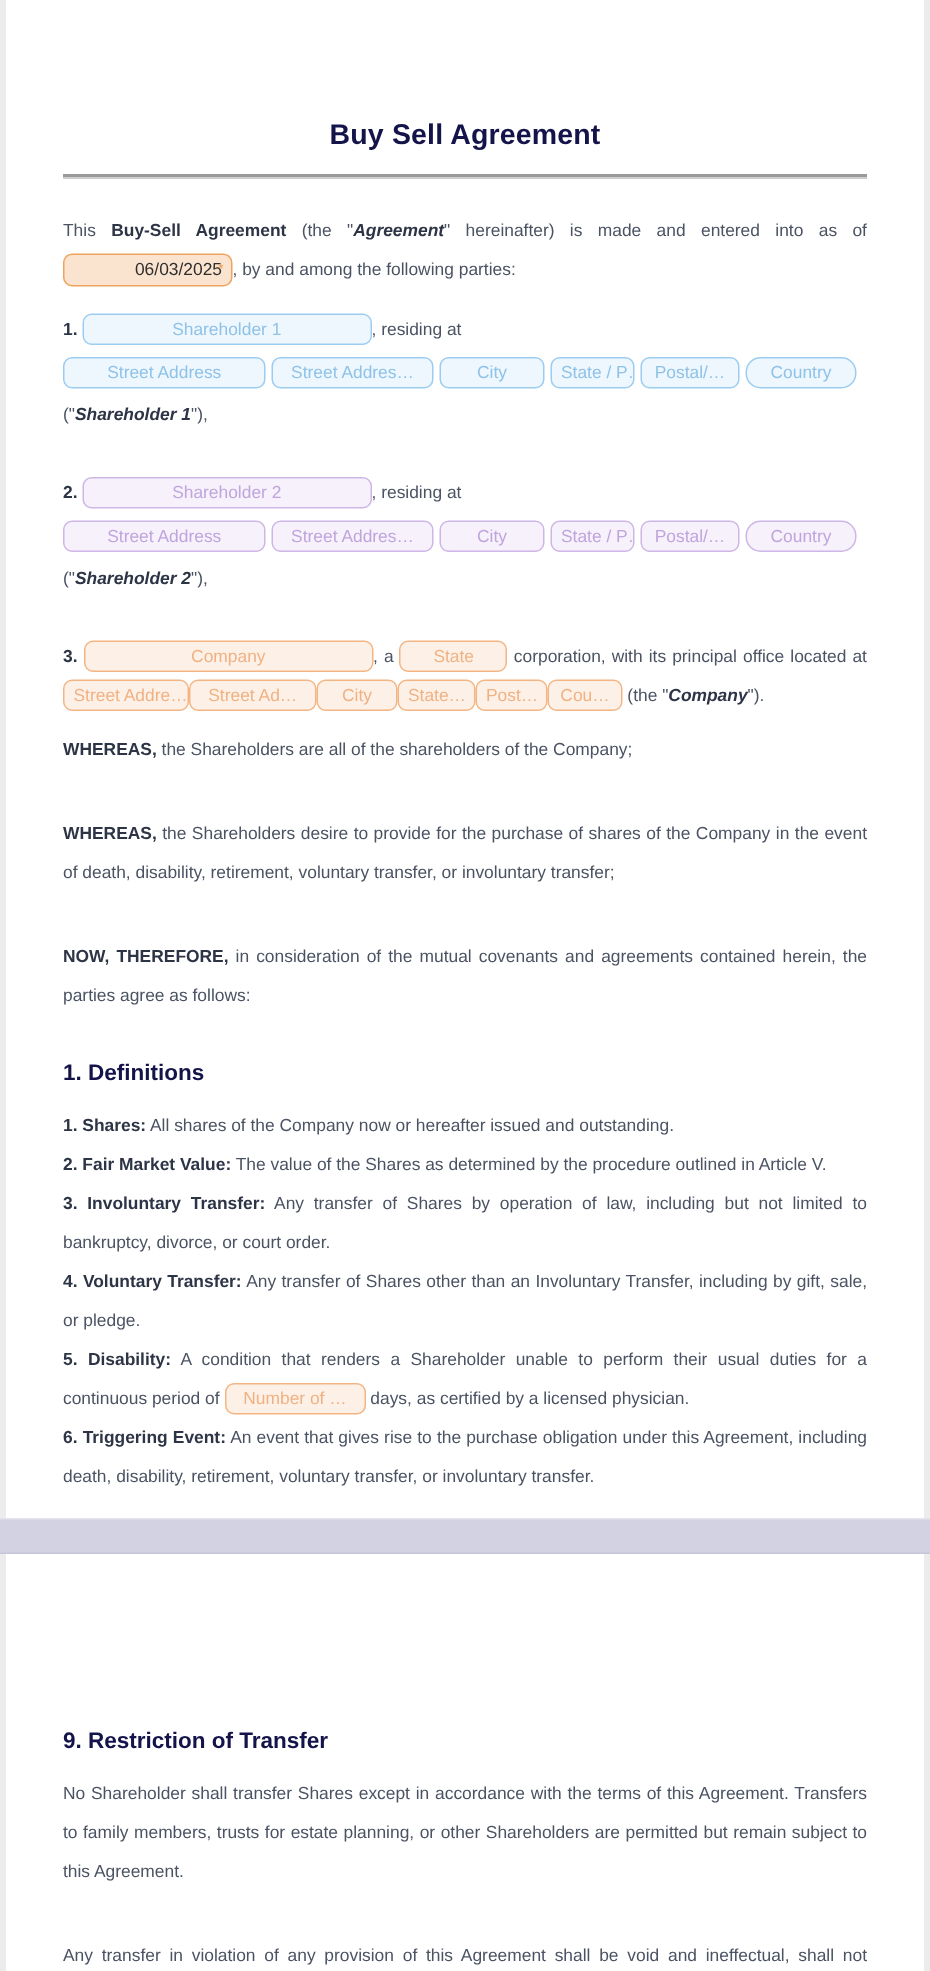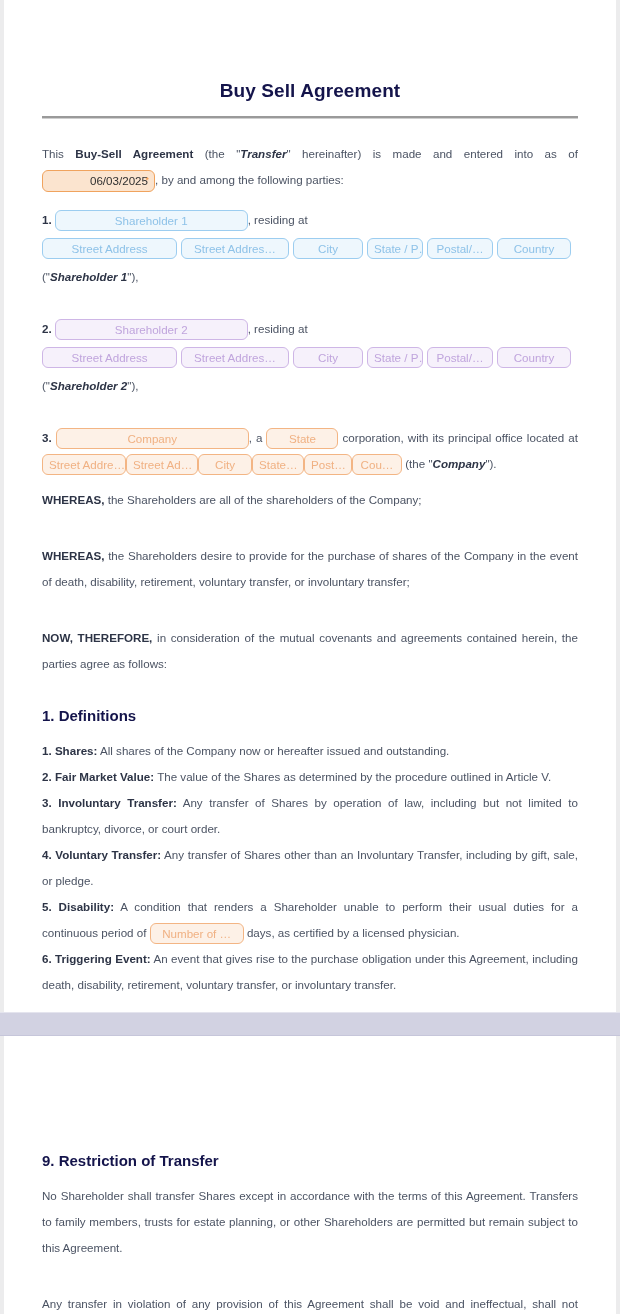--- a/index.html
+++ b/index.html
@@ -98,24 +98,24 @@
   }
 
   .w-date { width: 113px; height: 22px; }
   .w-name { width: 193px; }
   .w-state-inline { width: 72px; }
   .w-addr1 { width: 135px; }
   .w-addr2 { width: 108px; }
   .w-city  { width: 70px; }
   .w-state { width: 56px; }
   .w-post  { width: 66px; }
-  .w-country { width: 74px; }
+  .w-country { width: 74px; border-radius: 10px; }
 
   .w-c-addr1 { width: 84px; }
-  .w-c-addr2 { width: 72px; }
+  .w-c-addr2 { width: 85px; }
   .w-c-city  { width: 54px; }
   .w-c-state { width: 52px; }
   .w-c-post  { width: 48px; }
   .w-c-country { width: 50px; }
   .w-days { width: 94px; }
 
   .party {
     font-size: 11.6px;
     line-height: 26px;
     color: #4b5363;
@@ -144,21 +144,21 @@
 <div class="viewport">
 
   <div class="page page-one">
 
     <h1 class="doc-title">Buy Sell Agreement</h1>
     <div class="title-rule"></div>
 
     <p class="para">
       <span>This</span>
       <b>Buy-Sell Agreement</b>
-      <span>(the "</span><b><i>Transfer</i></b><span>" hereinafter) is made and entered into as of</span>
+      <span>(the "</span><b><i>Agreement</i></b><span>" hereinafter) is made and entered into as of</span>
       <span class="fld filled w-date"><span>06/03/2025</span><span class="req">*</span></span><span>, by and among the following parties:</span>
     </p>
 
     <div class="party">
       <span class="num">1.</span><span class="fld blue w-name">Shareholder 1</span><span>, residing at</span>
     </div>
     <div class="addr-row">
       <span class="fld blue w-addr1">Street Address</span><span class="fld blue w-addr2">Street Addres…</span><span class="fld blue w-city">City</span><span class="fld blue w-state">State / P…</span><span class="fld blue w-post">Postal/…</span><span class="fld blue w-country">Country</span>
     </div>
     <div class="tagline">

